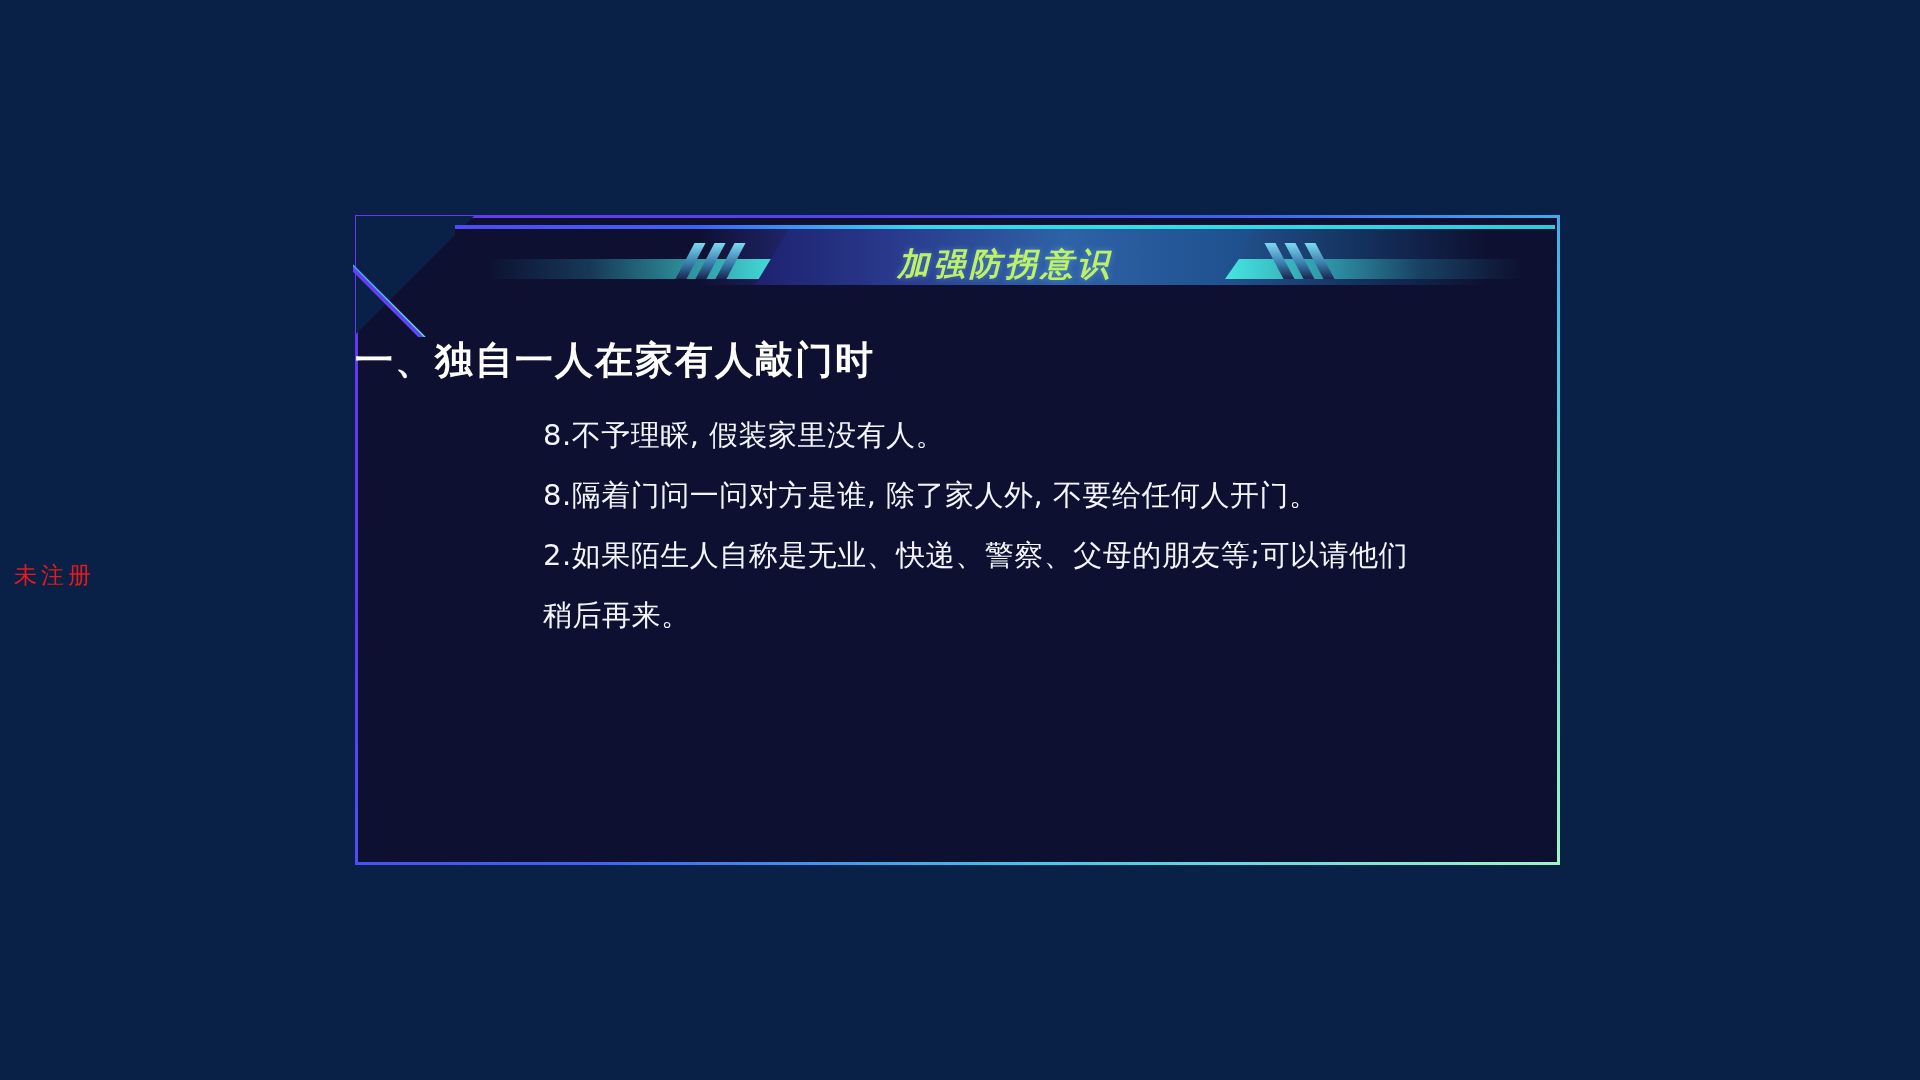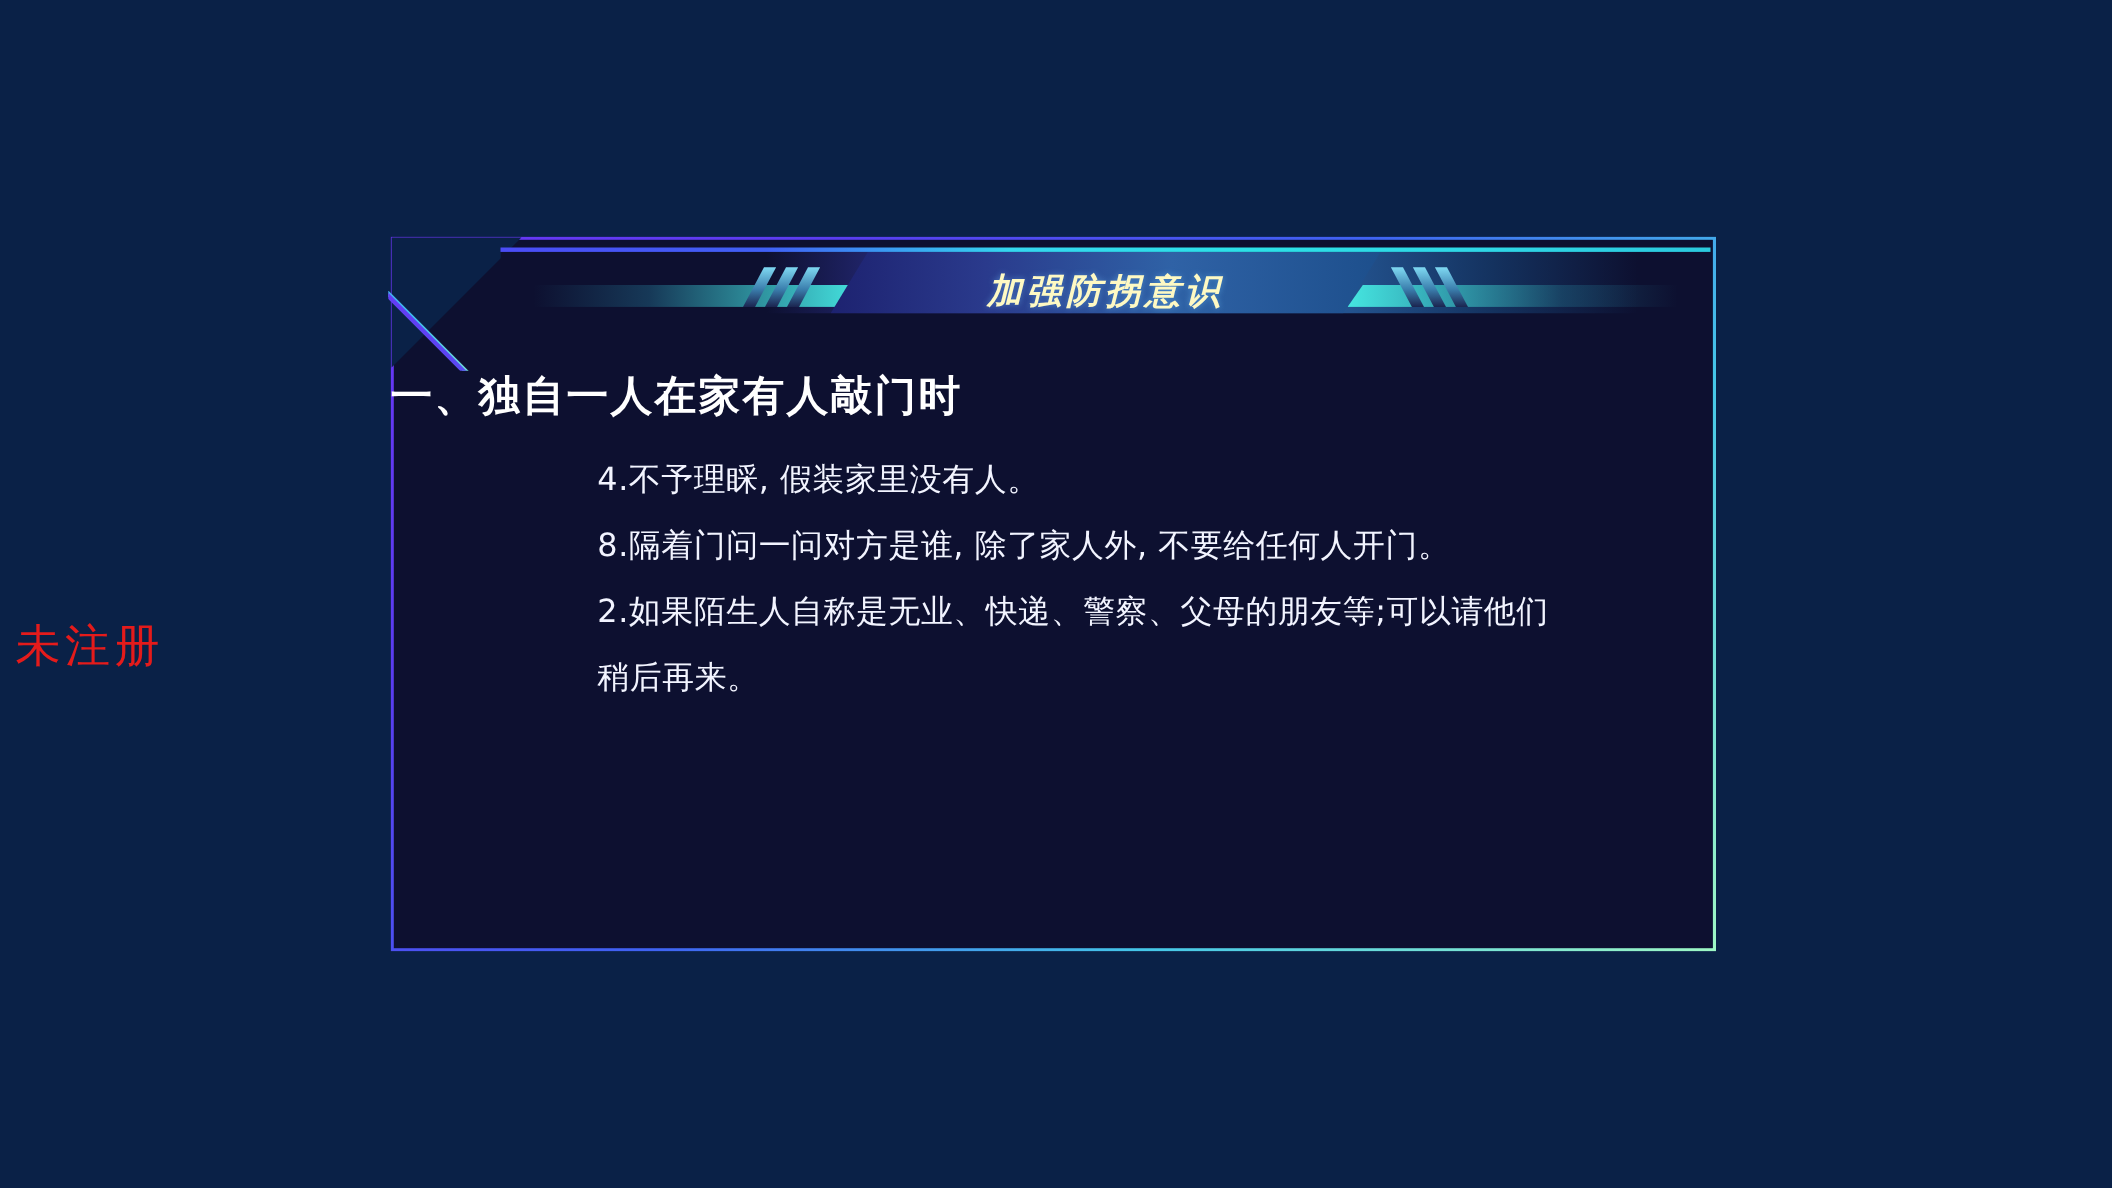--- a/index.html
+++ b/index.html
@@ -6,21 +6,21 @@
   html, body {
     width:1920px; height:1080px;
     background:#0a2147;
     font-family:"Liberation Sans","DejaVu Sans",sans-serif;
     overflow:hidden;
   }
 
   
   .watermark{
     position:absolute; left:14px; top:560px;
-    color:#e41b1b; font-size:41px; letter-spacing:4px;
+    color:#e41b1b; font-size:23px; letter-spacing:4px;
     font-family:"DejaVu Sans","Liberation Sans",sans-serif;
     white-space:nowrap;
   }
 
   
   .card{
     position:absolute; left:355px; top:215px;
     width:1205px; height:650px;
   }
 
@@ -92,21 +92,21 @@
   }
   .banner-center{
     position:absolute; left:300px; top:6px;
     width:500px; height:56px;
     background:linear-gradient(90deg,#1d2270 0%,#2a3a8c 28%,#2f62a6 62%,#1d4f8c 100%);
     clip-path:polygon(34px 0, 100% 0, calc(100% - 34px) 100%, 0 100%);
   }
   .banner-title{
     position:absolute; left:300px; top:6px; width:500px; height:72px;
     display:flex; align-items:center; justify-content:center;
-    color:#fef9c3; font-size:32px; font-weight:bold;
+    color:#bef264; font-size:32px; font-weight:bold;
     letter-spacing:4px;
     font-family:"DejaVu Sans","Liberation Sans",sans-serif;
     text-shadow:0 0 6px rgba(120,200,255,.45);
     font-style:italic;
   }
 
   
   .accent-left{
     position:absolute; left:30px; top:36px;
     width:300px; height:20px;
@@ -224,18 +224,18 @@
         <i></i>
       </div>
     <div class="banner-center"></div>
     <div class="banner-top-line"></div>
     <div class="banner-title">加强防拐意识</div>
   </div>
 
   <div class="heading">一、独自一人在家有人敲门时</div>
 
   <div class="body-text">
-    <p>4.不予理睬, 假装家里没有人。</p>
+    <p>8.不予理睬, 假装家里没有人。</p>
     <p>8.隔着门问一问对方是谁, 除了家人外, 不要给任何人开门。</p>
     <p>2.如果陌生人自称是无业、快递、警察、父母的朋友等;可以请他们稍后再来。</p>
   </div>
 
 </div>
 
 </body></html>

